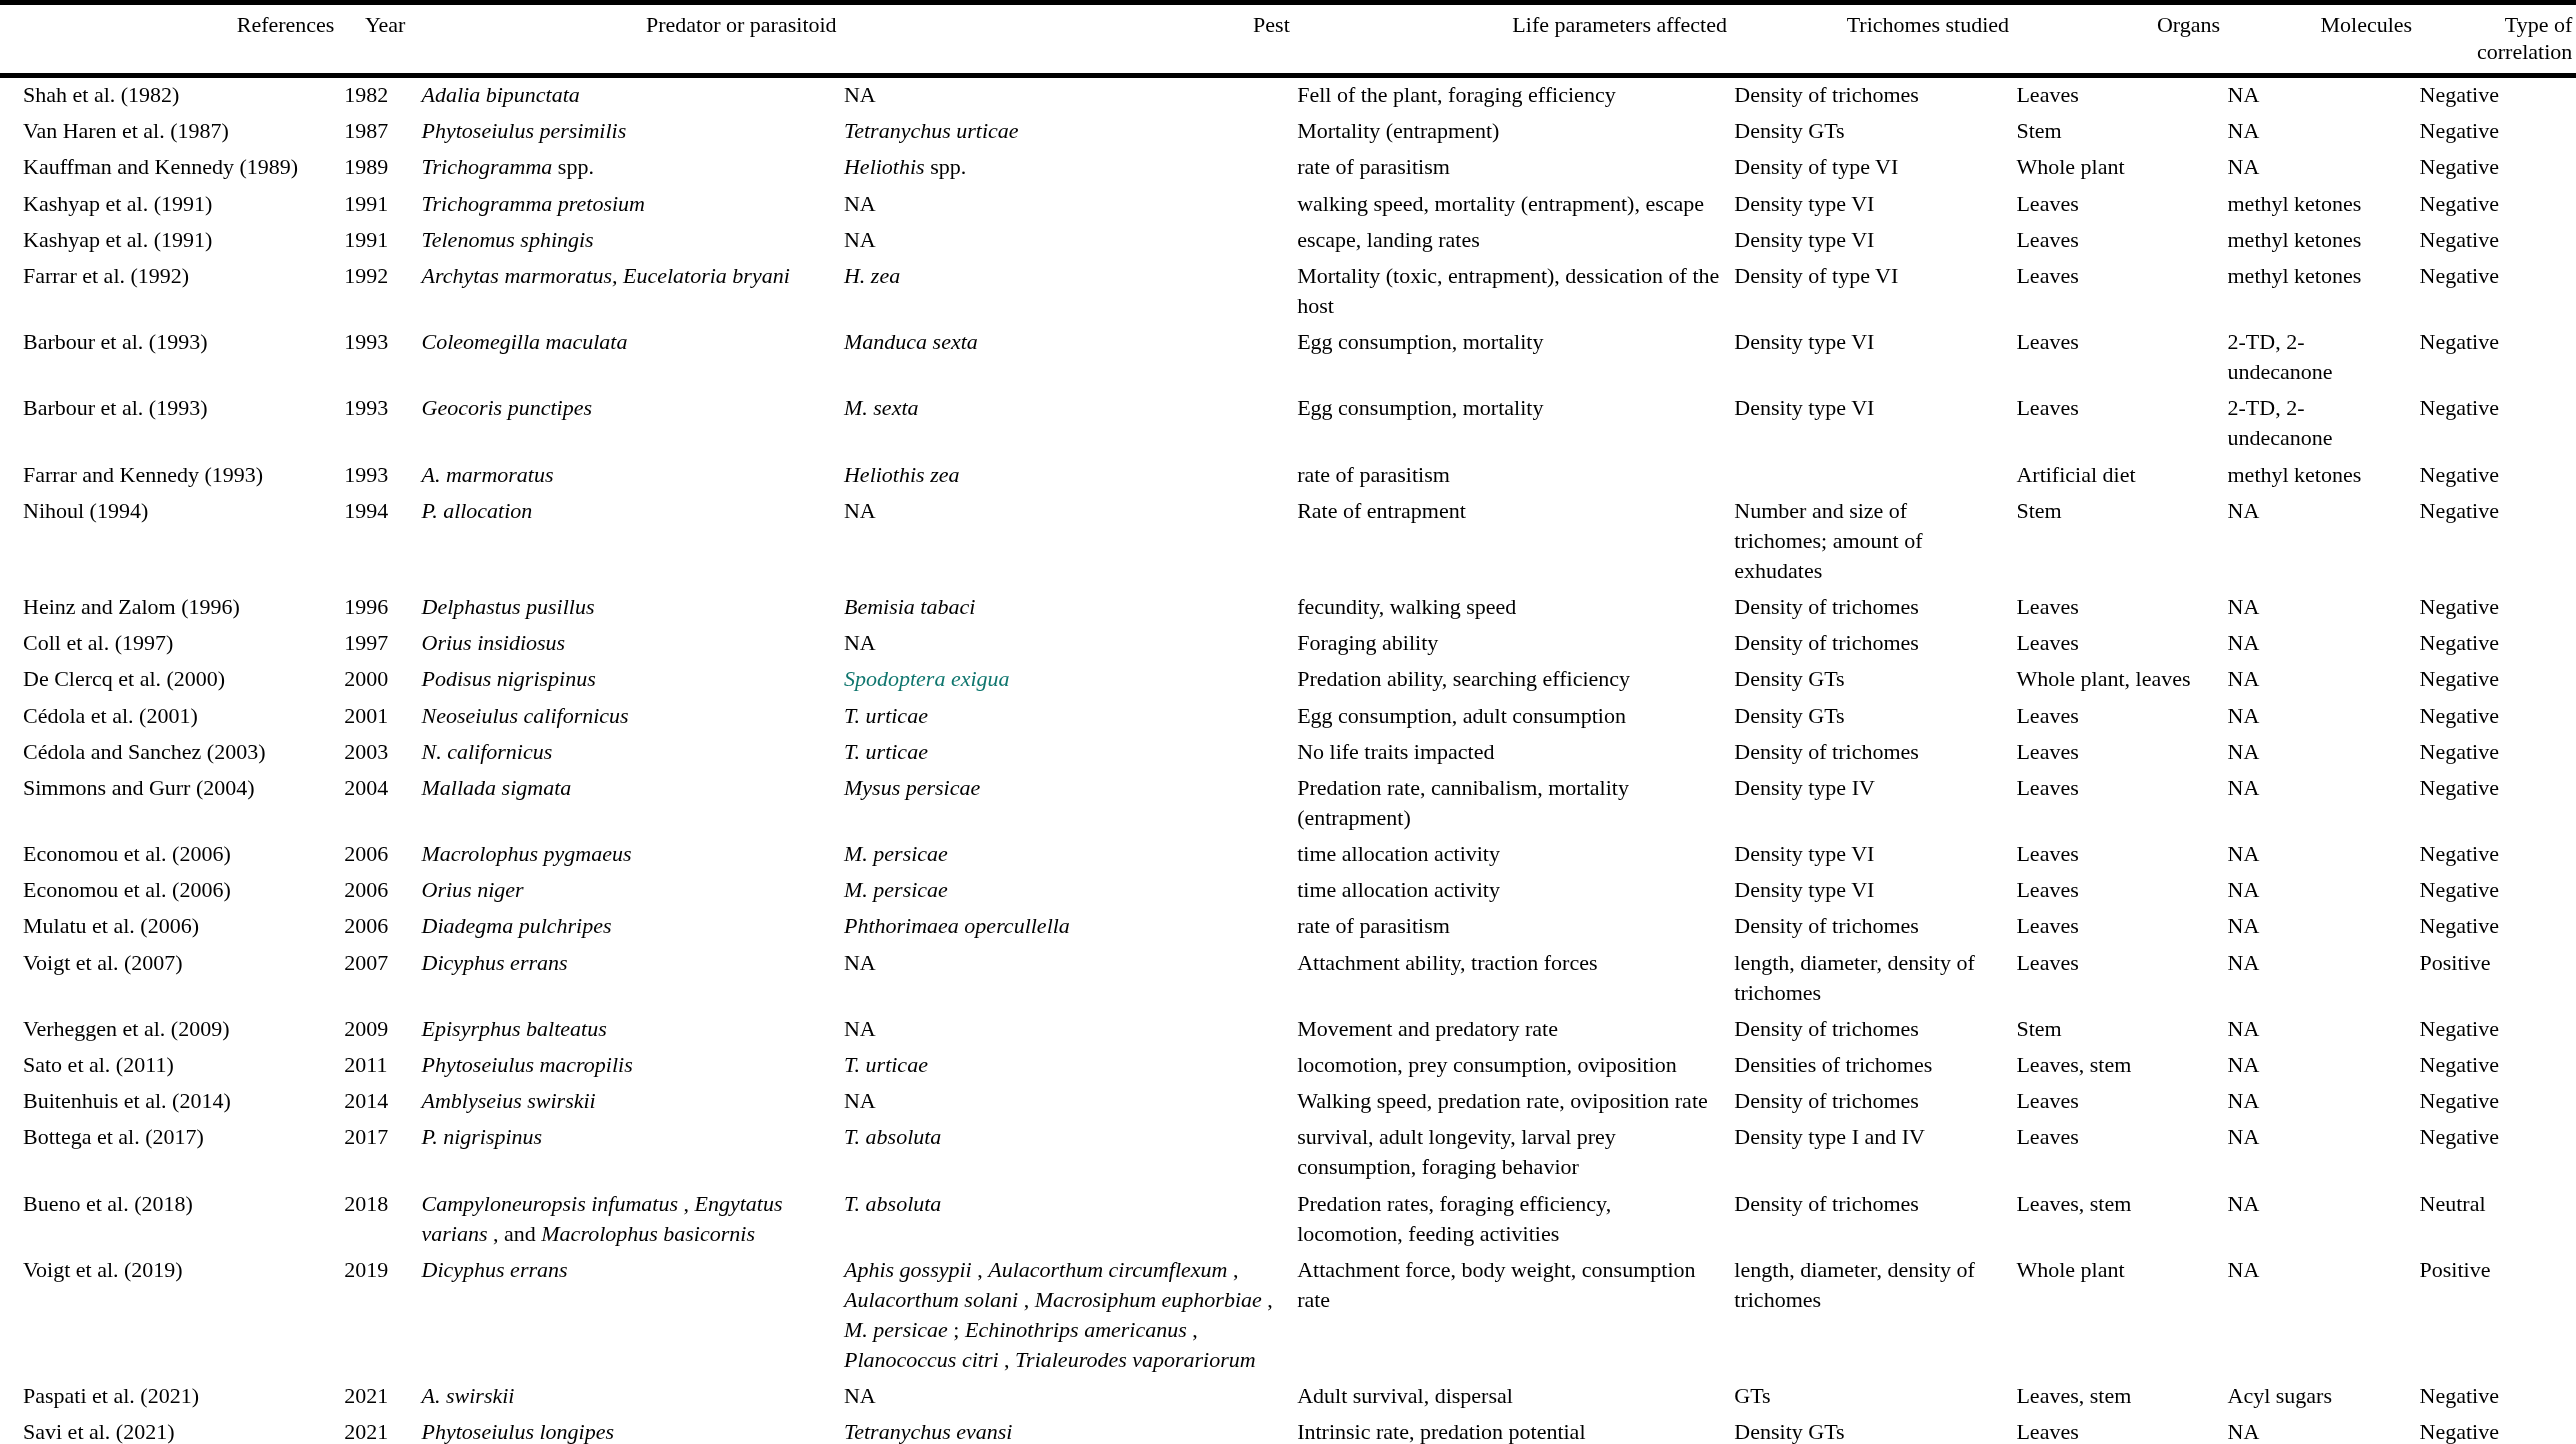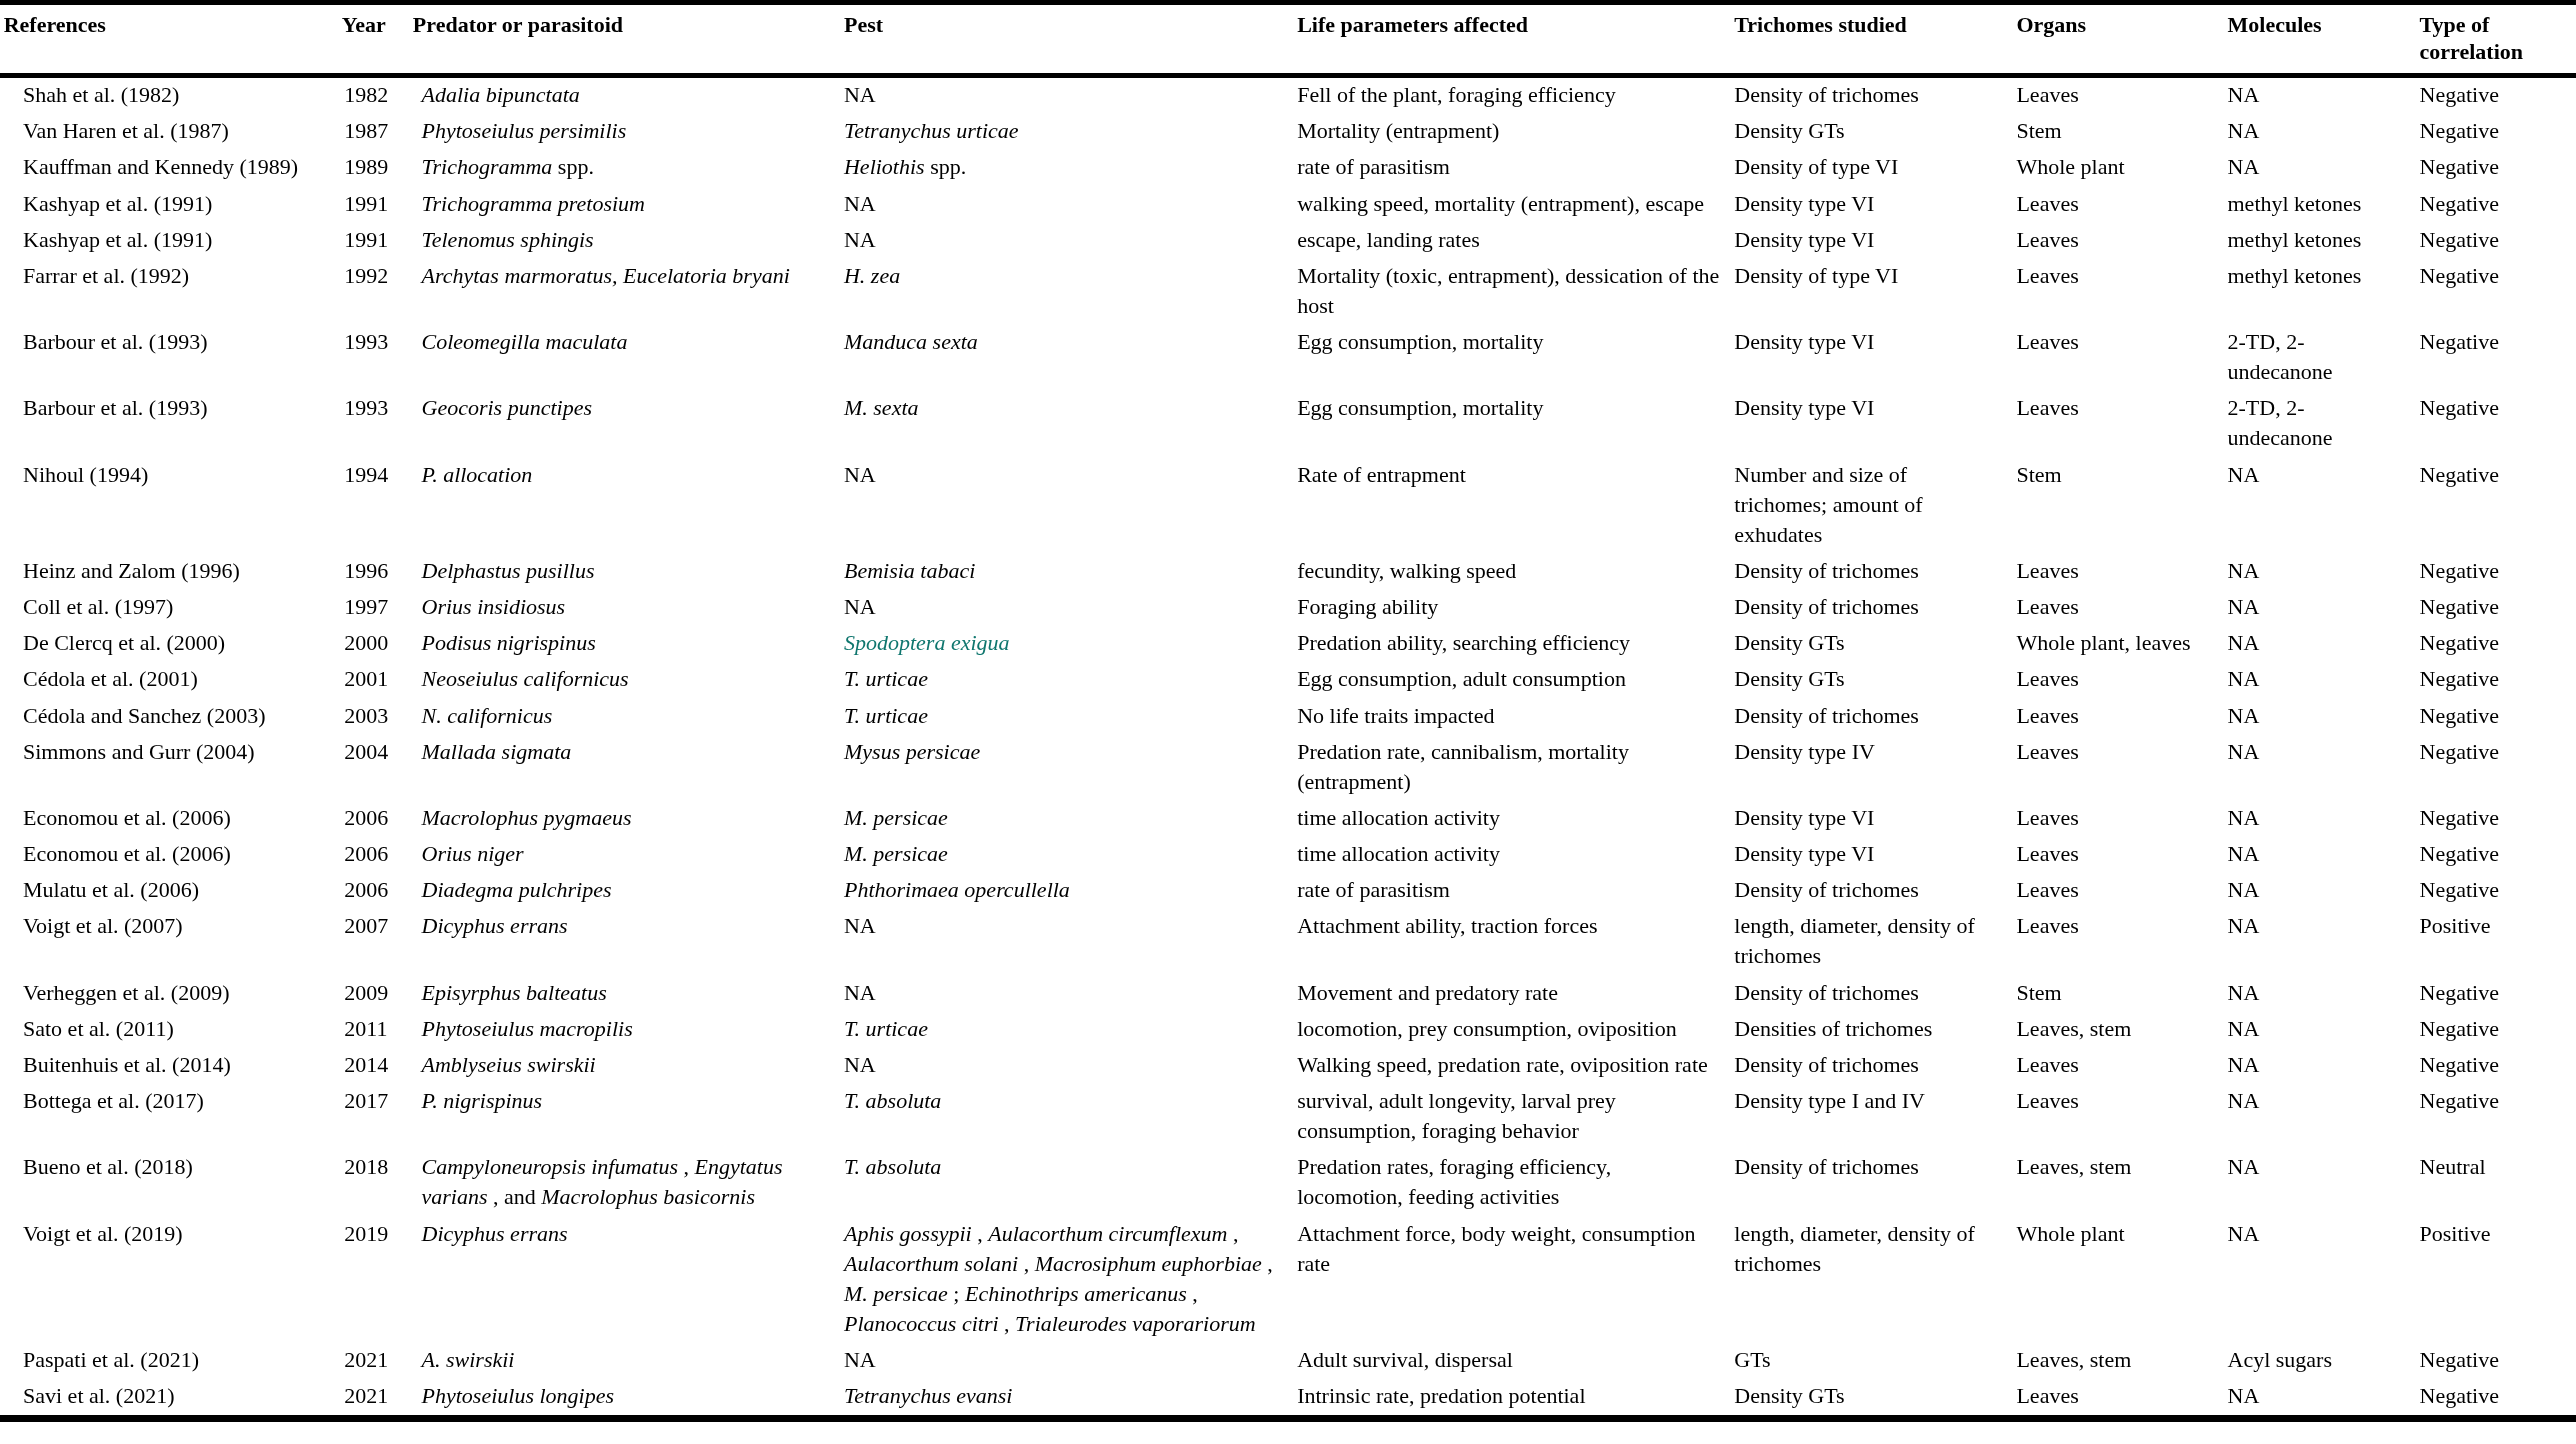--- a/index.html
+++ b/index.html
@@ -14,22 +14,22 @@
   table.ref-table{
     border-collapse:collapse;
     table-layout:fixed;
     width:2576px;
     border-top:5.6px solid #000;
     border-bottom:7.4px solid #000;
     font-size:22px;
   }
   thead tr{border-bottom:5.6px solid #000;}
   th{
-    font-weight:bold;
-    text-align:left;
+    font-weight:normal;
+    text-align:right;
     vertical-align:top;
     padding:6.2px 3.7px 7.4px 3.7px;
     line-height:27px;
   }
   td{
     vertical-align:top;
     padding:2.5px 11px 3.7px 3.7px;
     line-height:30px;
     word-wrap:break-word;
   }
@@ -152,20 +152,31 @@
           <td class="col-year">1993</td>
           <td class="col-predator"><span class="it">Geocoris punctipes</span></td>
           <td class="col-pest"><span class="it">M. sexta</span></td>
           <td class="col-life">Egg consumption, mortality</td>
           <td class="col-trichomes">Density type VI</td>
           <td class="col-organs">Leaves</td>
           <td class="col-molecules">2-TD, 2-undecanone</td>
           <td class="col-correlation">Negative</td>
         </tr>
         <tr>
+          <td class="col-reference">Farrar and Kennedy (1993)</td>
+          <td class="col-year">1993</td>
+          <td class="col-predator"><span class="it">A. marmoratus</span></td>
+          <td class="col-pest"><span class="it">Heliothis zea</span></td>
+          <td class="col-life">rate of parasitism</td>
+          <td class="col-trichomes"></td>
+          <td class="col-organs">Artificial diet</td>
+          <td class="col-molecules">methyl ketones</td>
+          <td class="col-correlation">Negative</td>
+        </tr>
+        <tr>
           <td class="col-reference">Nihoul (1994)</td>
           <td class="col-year">1994</td>
           <td class="col-predator"><span class="it">P. allocation</span></td>
           <td class="col-pest"><span>NA</span></td>
           <td class="col-life">Rate of entrapment</td>
           <td class="col-trichomes">Number and size of trichomes; amount of exhudates</td>
           <td class="col-organs">Stem</td>
           <td class="col-molecules">NA</td>
           <td class="col-correlation">Negative</td>
         </tr>

